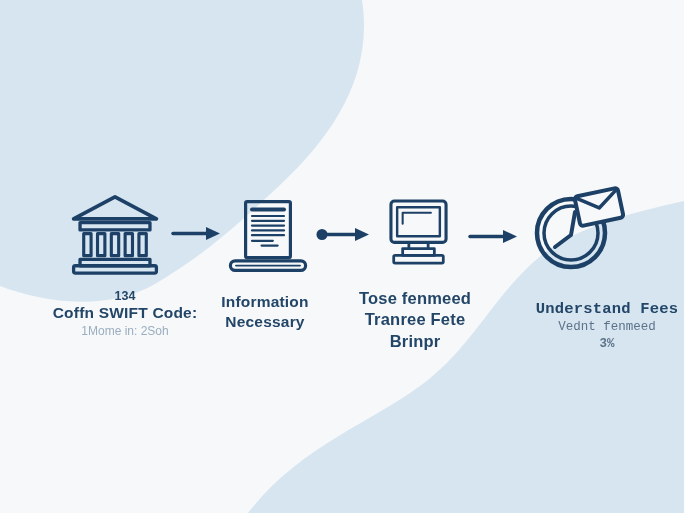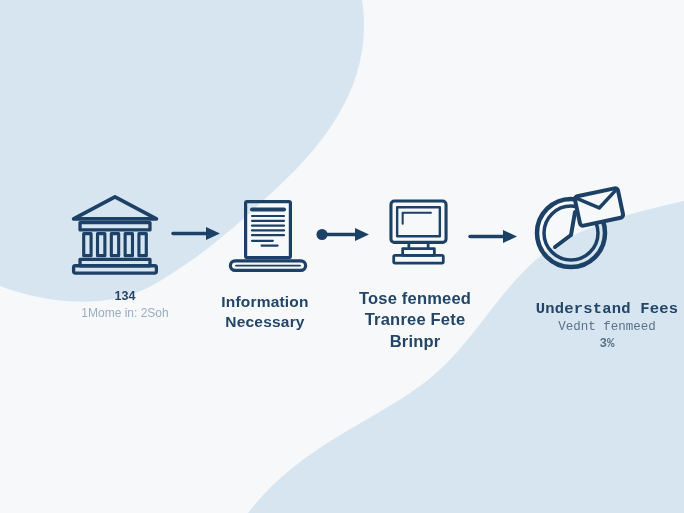--- a/index.html
+++ b/index.html
@@ -111,20 +111,21 @@
       <polyline class="st" stroke-width="4" points="44,29 40,52 24,64"></polyline>
       <g transform="rotate(-12 68 24)">
         <rect class="env" stroke-width="4" x="46" y="9" width="44" height="30" rx="3"></rect>
         <polyline class="st" stroke-width="3.5" points="48,11 68,25 88,11"></polyline>
       </g>
     </svg>
   </div>
 
   <div class="label" style="left:45px;top:289px;width:160px;">
     <span class="t-small-bold">134</span>
+    <span class="t-title">Coffn SWIFT Code:</span>
     <span class="t-sub-light">1Mome in: 2Soh</span>
   </div>
 
   <div class="label" style="left:185px;top:293px;width:160px;">
     <span class="t-title">Information</span>
     <span class="t-title">Necessary</span>
   </div>
 
   <div class="label" style="left:335px;top:289px;width:160px;">
     <span class="t-title-lg">Tose fenmeed</span>

